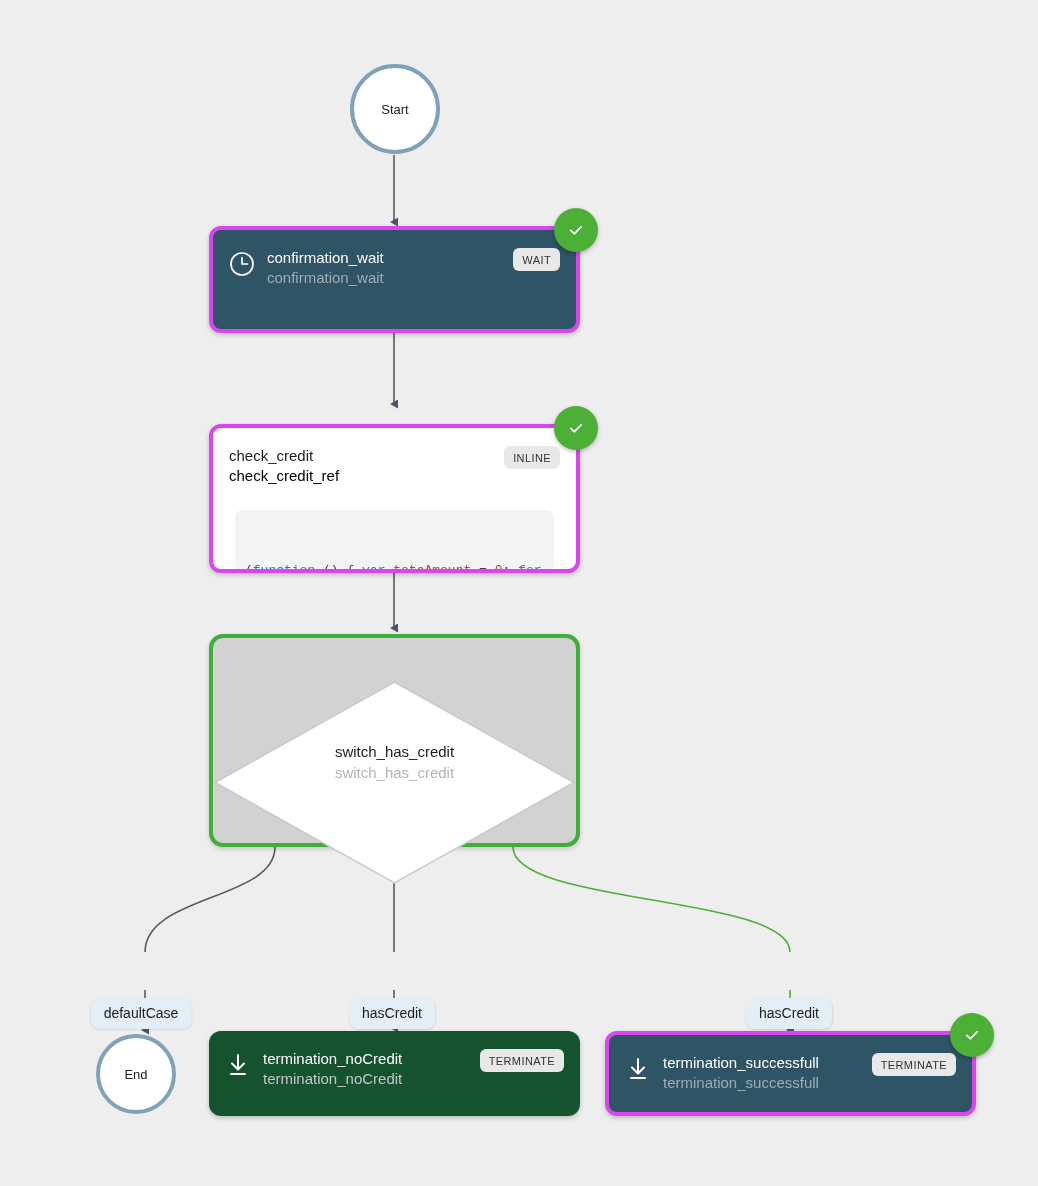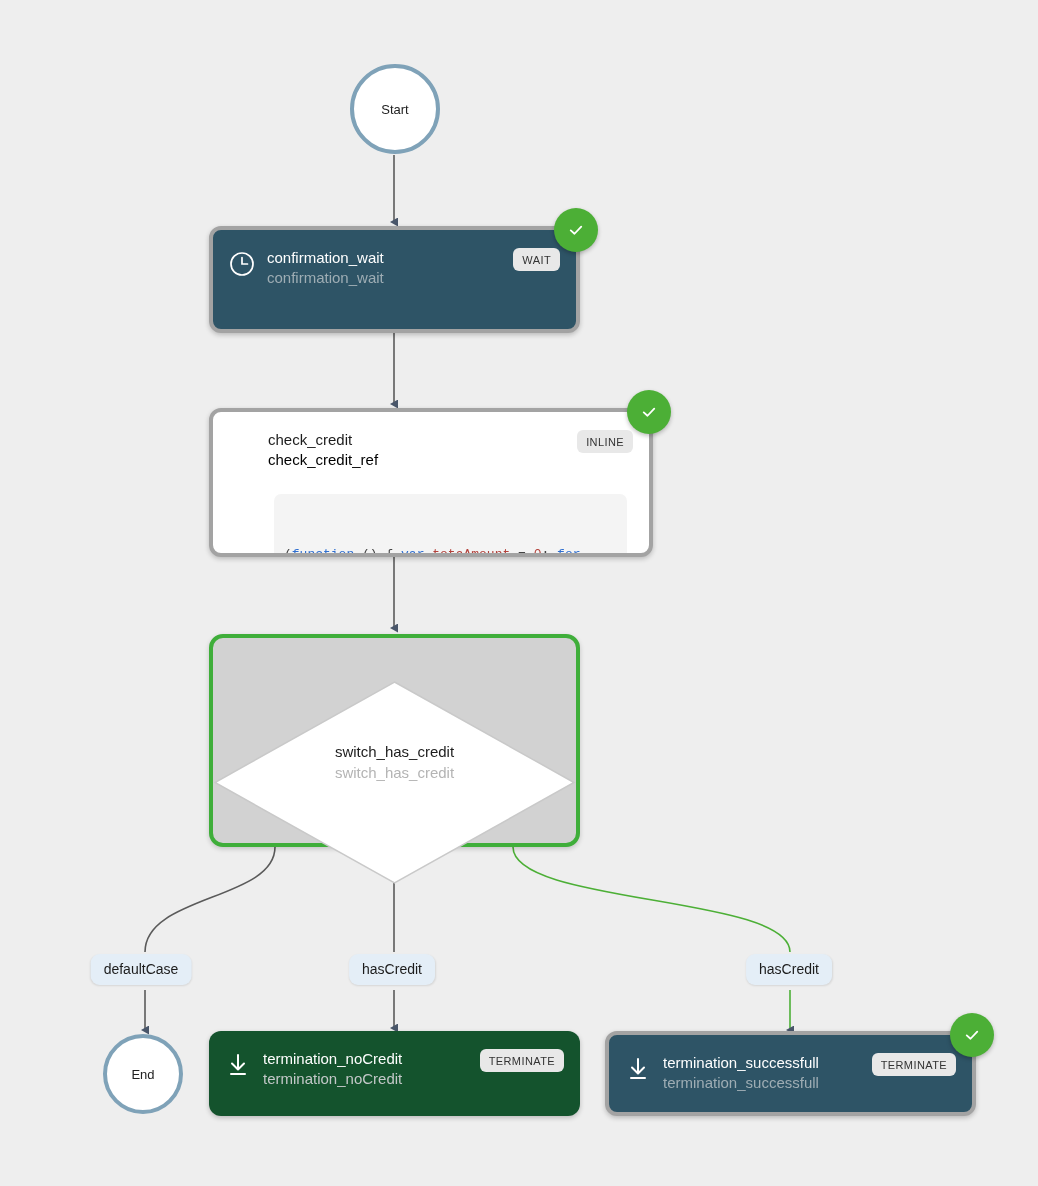--- a/index.html
+++ b/index.html
@@ -46,21 +46,21 @@
   
   .node-card {
     position: absolute;
     box-sizing: border-box;
     border-radius: 12px;
     box-shadow: 0 2px 5px rgba(0,0,0,0.22);
   }
   .node-card.dark   { background: #2e5466; }
   .node-card.white  { background: #ffffff; }
   .node-card.gray   { background: #14532d; }
-  .node-card.active { border: 4px solid #a3a3a3; }
+  .node-card.active { border: 4px solid #d946ef; }
 
   .card-inner {
     position: relative;
     height: 100%;
     width: 100%;
     box-sizing: border-box;
     padding: 18px 16px 0 16px;
   }
   .card-row {
     display: flex;
@@ -178,20 +178,21 @@
   .edge-label {
     position: absolute;
     background: #e4eef7;
     color: #1c1c1c;
     font-size: 14px;
     border-radius: 9px;
     padding: 7px 13px 8px 13px;
     white-space: nowrap;
     transform: translateX(-50%);
     box-shadow: 0 1px 2px rgba(0,0,0,0.10);
+    margin-top: 44px;
   }
 </style>
 </head>
 <body>
 
 <div id="canvas">
 
   <svg id="edge-layer" viewBox="0 0 1038 1186" xmlns="http://www.w3.org/2000/svg">
     <defs>
       <marker id="arrow-gray" markerWidth="9" markerHeight="9" refX="4.5" refY="4" orient="auto" markerUnits="userSpaceOnUse">
@@ -238,21 +239,21 @@
         <div class="type-badge">WAIT</div>
       </div>
     </div>
     <div class="status-badge" style="right:-22px; top:-22px;">
       <svg viewBox="0 0 24 24" width="18" height="18">
         <path d="M5,12.5 L10,17 L19,7.5" fill="none" stroke="#ffffff" stroke-width="2.4" stroke-linecap="round" stroke-linejoin="round"></path>
       </svg>
     </div>
   </div>
 
-  <div class="node-card white active" style="left:209px; top:408px; width:444px; height:149px;padding-left:39px;">
+  <div class="node-card white active" style="left:209px; top:424px; width:371px; height:149px;">
     <div class="card-inner">
       <div class="card-row">
         <div class="card-texts">
           <div class="card-title">check_credit</div>
           <div class="card-sub">check_credit_ref</div>
         </div>
         <div class="type-badge">INLINE</div>
       </div>
       <div class="code-block">
         <div><span class="pl">(</span><span class="kw">function</span><span class="pl"> () { </span><span class="kw">var</span><span class="pl"> </span><span class="id">totaAmount</span><span class="pl"> = </span><span class="num">0</span><span class="pl">; </span><span class="kw">for</span></div>
@@ -282,21 +283,21 @@
   <div class="edge-label" style="left:141px; top:954px;">
     <span>defaultCase</span>
   </div>
   <div class="edge-label" style="left:392px; top:954px;">
     <span>hasCredit</span>
   </div>
   <div class="edge-label" style="left:789px; top:954px;">
     <span>hasCredit</span>
   </div>
 
-  <div class="circle-node" style="left:103px; top:1034px; width:80px; height:80px;">
+  <div class="circle-node" style="left:96px; top:1034px; width:80px; height:80px;">
     <span>End</span>
   </div>
 
   <div class="node-card gray" style="left:209px; top:1031px; width:371px; height:85px;">
     <div class="card-inner">
       <div class="card-row">
         <span class="card-icon">
           <svg viewBox="0 0 26 26" width="26" height="26">
             <path d="M13,3 L13,17" fill="none" stroke="#ffffff" stroke-width="2" stroke-linecap="round"></path>
             <path d="M7,11.5 L13,17.5 L19,11.5" fill="none" stroke="#ffffff" stroke-width="2" stroke-linecap="round" stroke-linejoin="round"></path>

